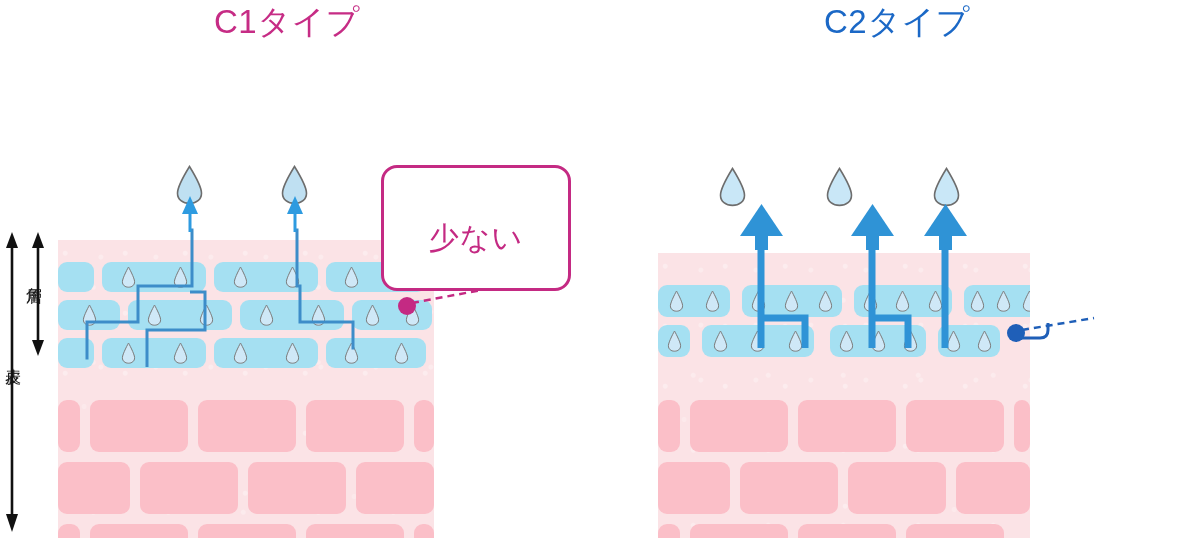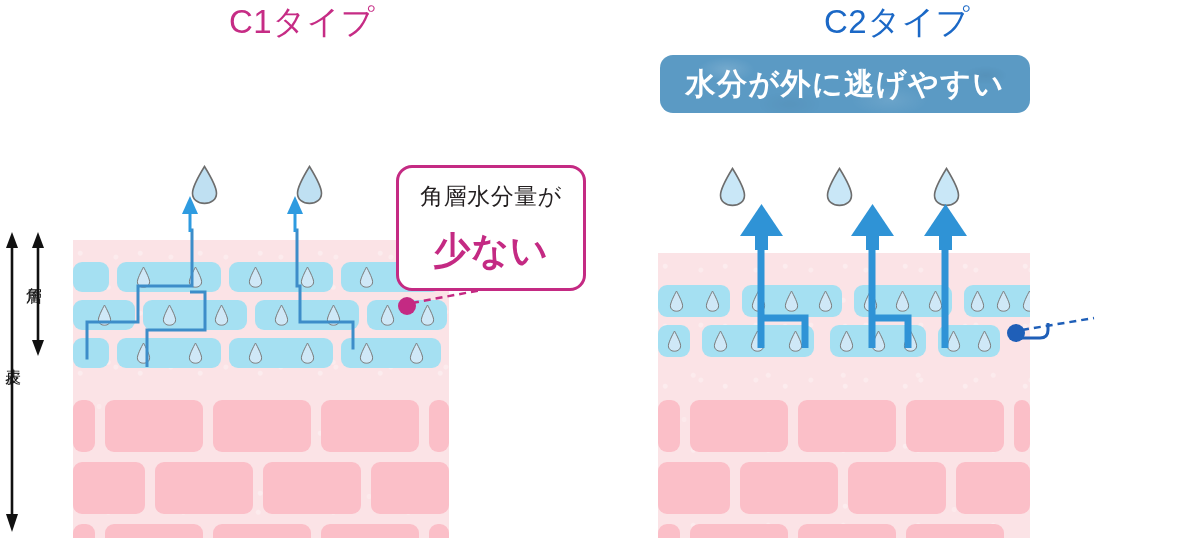--- a/index.html
+++ b/index.html
@@ -23,21 +23,21 @@
     height: 538px;
   }
 
   
   .panel {
     position: absolute;
     top: 0;
     width: 594px;
     height: 538px;
   }
-  .panel-c1 { left: 15px; }
+  .panel-c1 { left: 0; }
   .panel-c2 { left: 594px; }
 
   
   .panel-title {
     position: absolute;
     top: 2px;
     width: 100%;
     text-align: center;
     font-size: 33px;
     line-height: 40px;
@@ -167,22 +167,22 @@
     z-index: 30;
   }
   .callout .line1 {
     font-size: 23px;
     color: #231f20;
     letter-spacing: 0.5px;
     line-height: 1.15;
     white-space: nowrap;
   }
   .callout .line2 {
-    font-size: 37px;
-    font-weight: 700;
+    font-size: 30px;
+    font-weight: 400;
     letter-spacing: 1px;
     line-height: 1.15;
     white-space: nowrap;
     margin-top: 21px;
   }
   .callout-c1 {
     left: 381px; top: 165px;
     width: 190px; height: 126px;
     border: 3px solid #c42a83;
   }
@@ -347,32 +347,28 @@
     </div>
 
     <svg class="drop-free" style="left:176px;top:165px;" viewBox="0 0 27 40">
       <path d="M13.5 1.5 C13.5 1.5 25.5 21 25.5 28.2 C25.5 34.6 20.2 38.4 13.5 38.4 C6.8 38.4 1.5 34.6 1.5 28.2 C1.5 21 13.5 1.5 13.5 1.5 Z" fill="#bfe0f2" stroke="#6d6d6d" stroke-width="1.6"></path>
     </svg>
     <svg class="drop-free" style="left:281px;top:165px;" viewBox="0 0 27 40">
       <path d="M13.5 1.5 C13.5 1.5 25.5 21 25.5 28.2 C25.5 34.6 20.2 38.4 13.5 38.4 C6.8 38.4 1.5 34.6 1.5 28.2 C1.5 21 13.5 1.5 13.5 1.5 Z" fill="#bfe0f2" stroke="#6d6d6d" stroke-width="1.6"></path>
     </svg>
 
     <div class="callout callout-c1">
-      <div class="line1">角層水分量が</div>
       <div class="line2">少ない</div>
     </div>
   </div>
 
   <div class="panel panel-c2">
 
     <div class="panel-title">C2タイプ</div>
 
-    <div class="banner">
-      <span>水分が外に逃げやすい</span>
-    </div>
 
     <div class="skin">
       <div class="skin-grain"></div>
 
       <div class="cell-row" style="top:32px;height:32px;">
         <div class="cell corneo" style="width:72px;">
           <svg class="drop-sm" viewBox="0 0 15 22">
               <path d="M7.5 1 C7.5 1 13.6 12 13.6 15.7 C13.6 19.2 10.9 21.2 7.5 21.2 C4.1 21.2 1.4 19.2 1.4 15.7 C1.4 12 7.5 1 7.5 1 Z" fill="#cfe8f7" stroke="#7a7a7a" stroke-width="1"></path>
             </svg>
           <svg class="drop-sm" viewBox="0 0 15 22">

